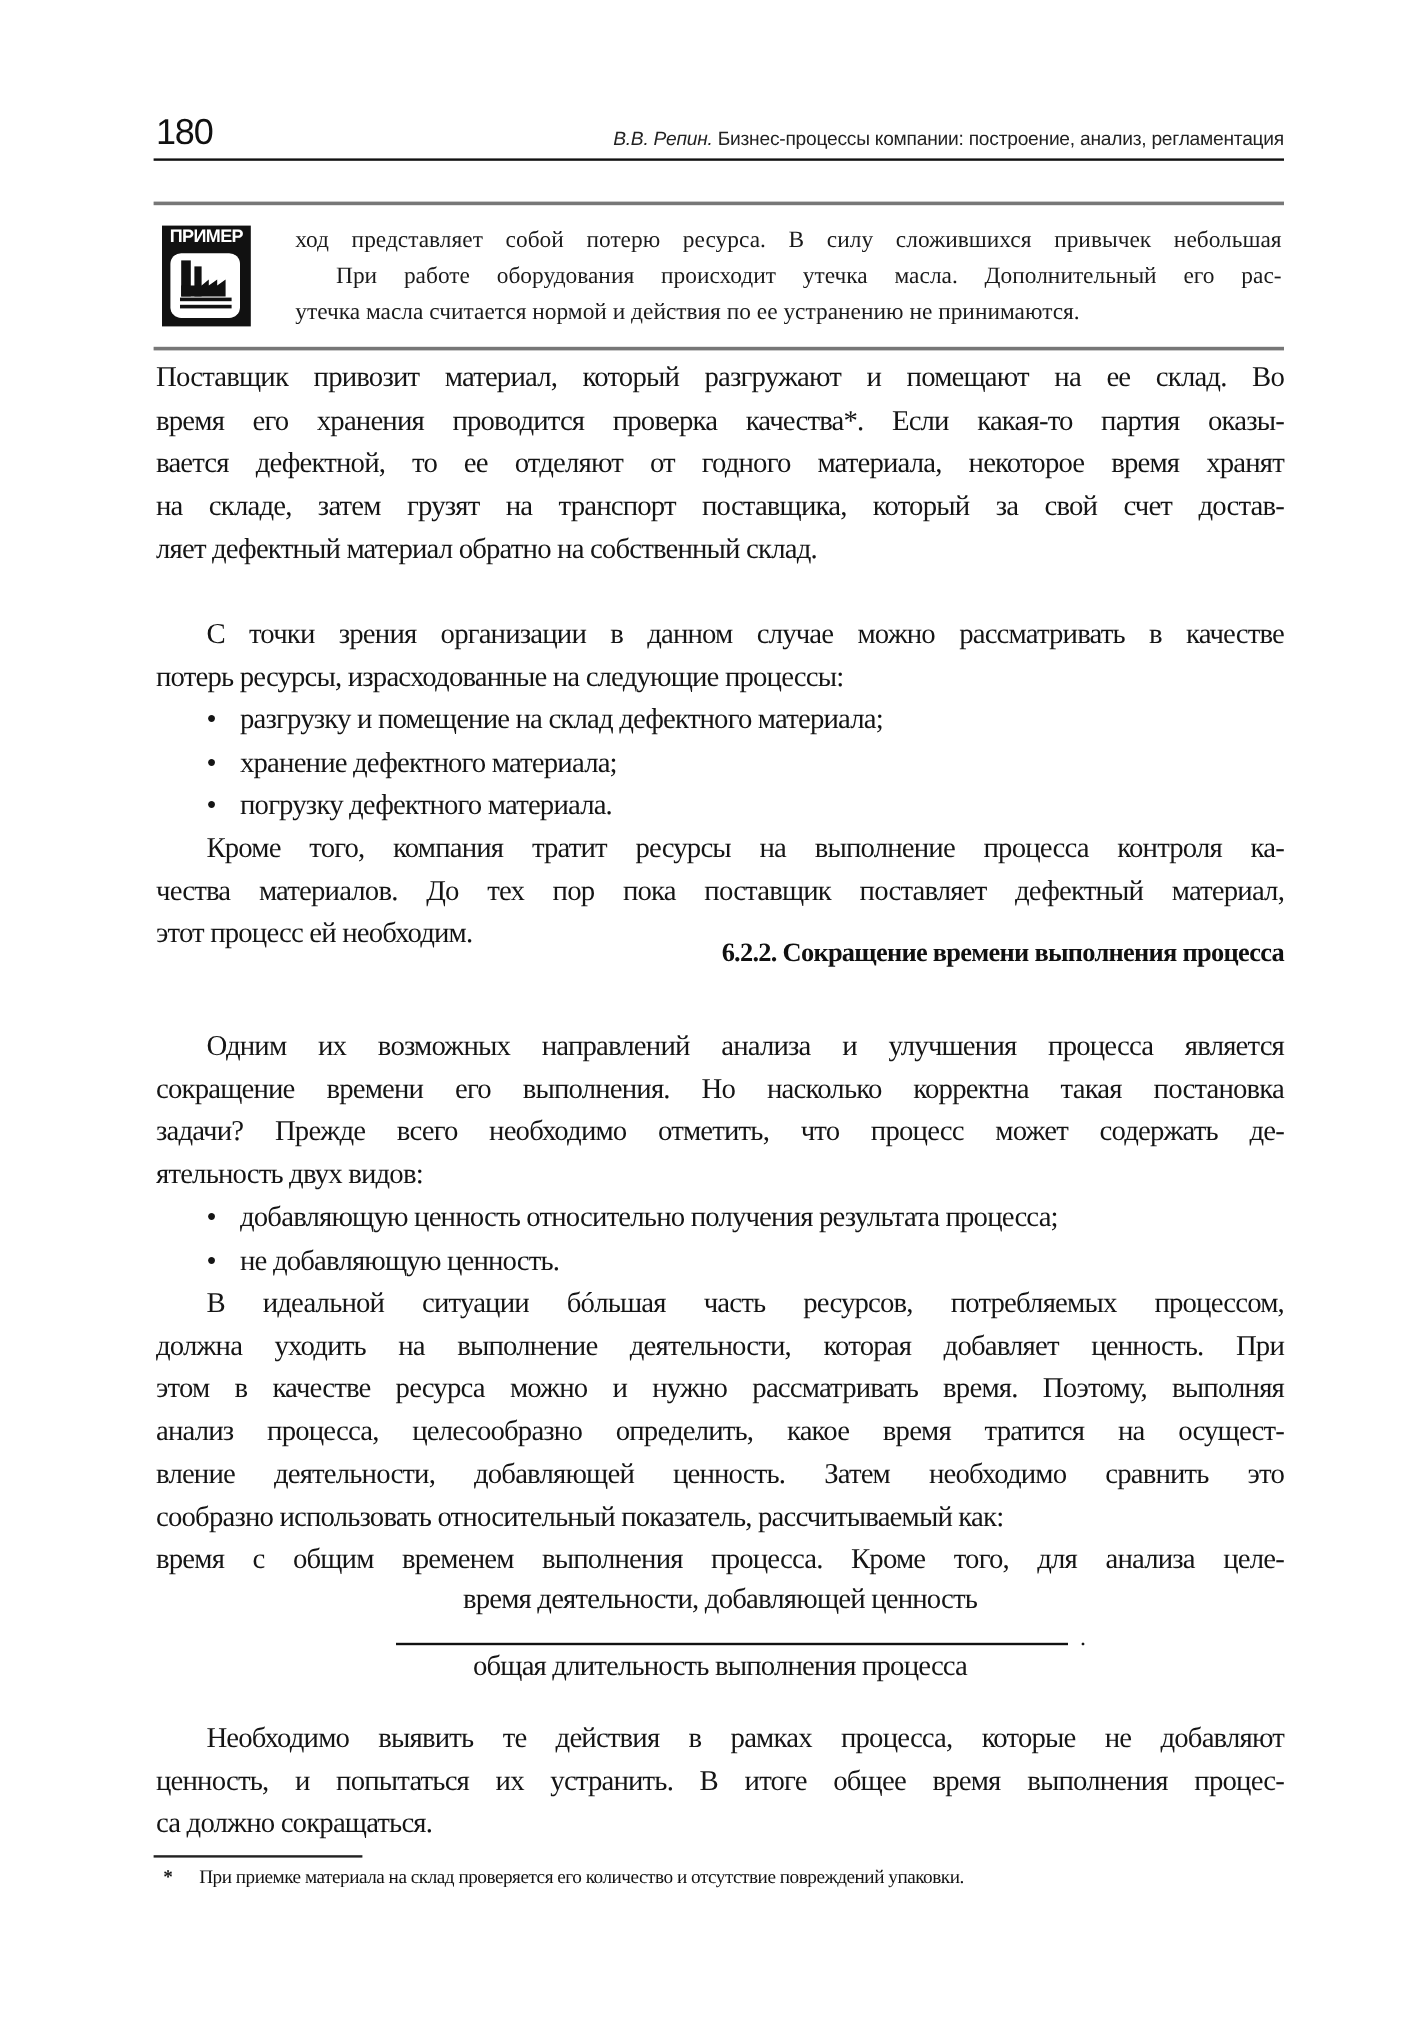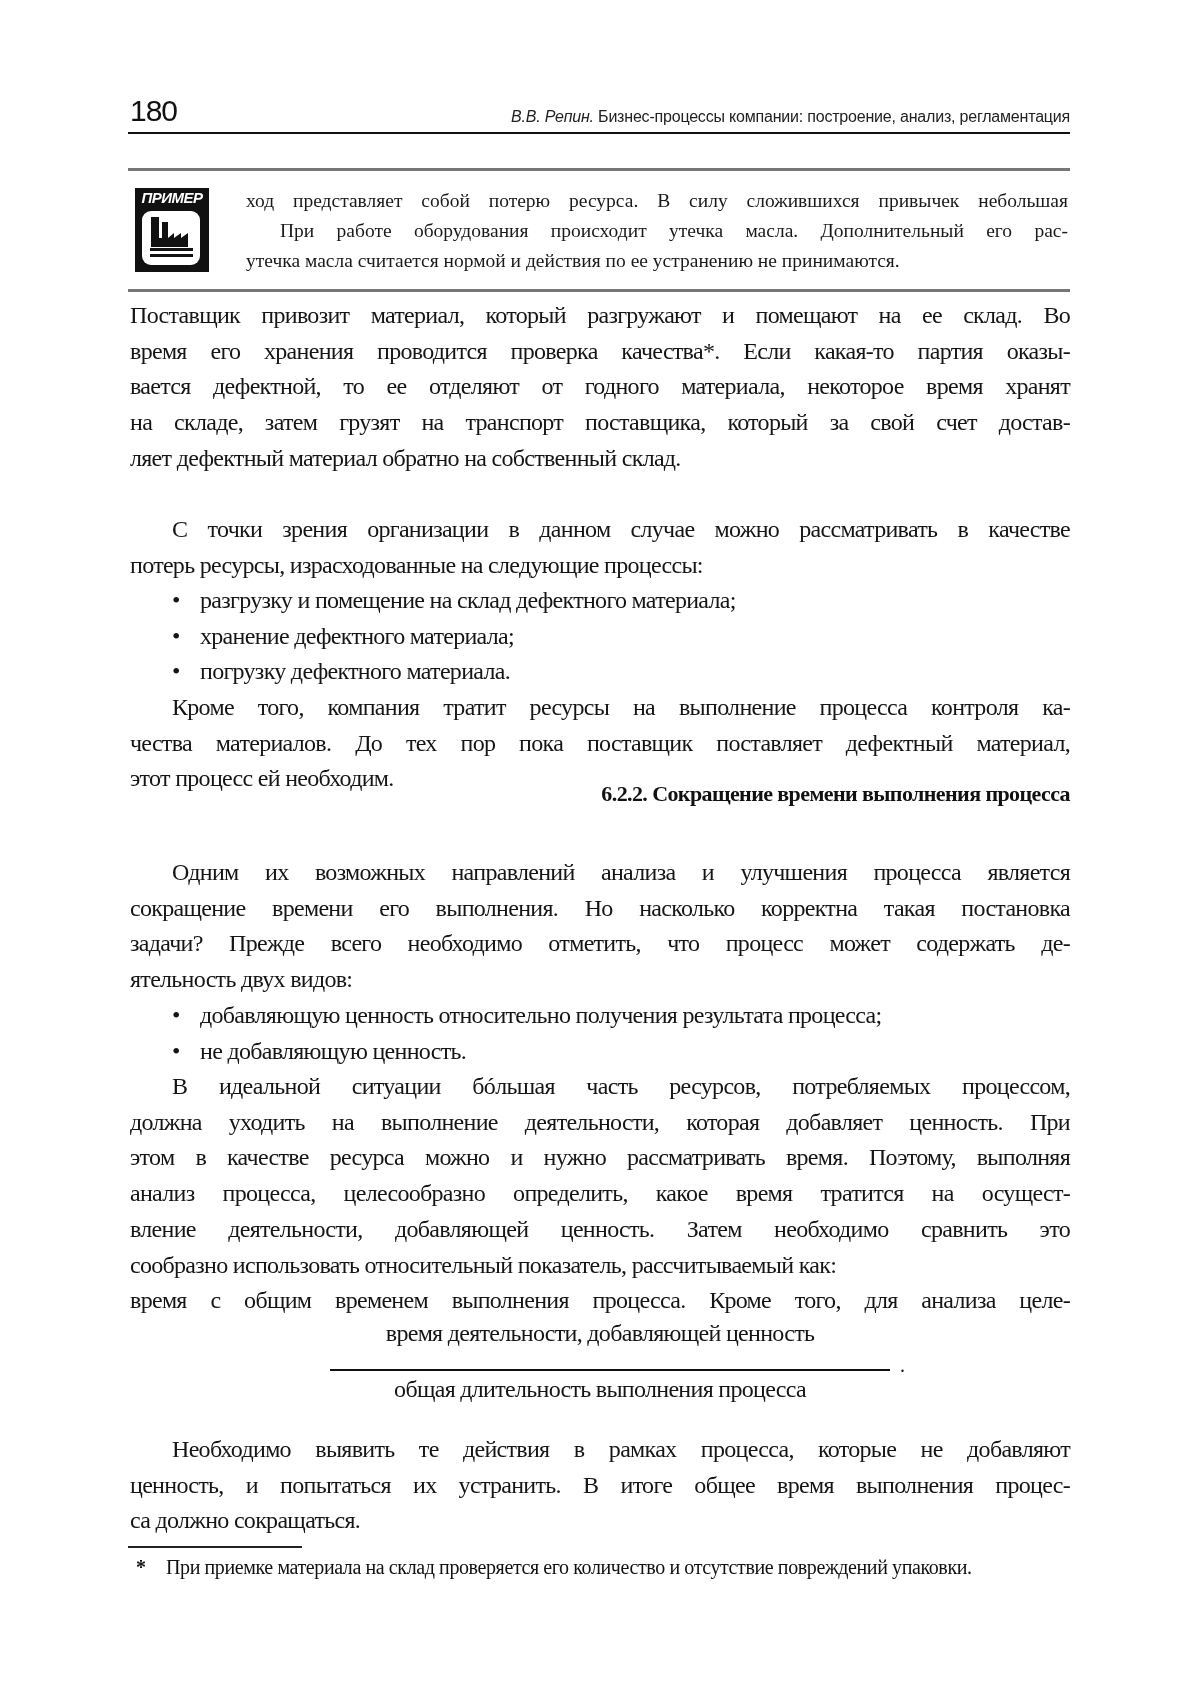--- a/index.html
+++ b/index.html
@@ -10,21 +10,21 @@
     .running-head { position: absolute; left: 128px; top: 100px; width: 942px; height: 32px; border-bottom: 2px solid #111; }
     .page-number { position: absolute; left: 2px; top: -6px; font-family: "Liberation Sans", sans-serif; font-size: 30px; color: #111; letter-spacing: -1px; }
     .running-title { position: absolute; right: 0; top: 8px; font-family: "Liberation Sans", sans-serif; font-size: 16px; color: #222; white-space: nowrap; letter-spacing: -0.2px; }
     .running-title .author { font-style: italic; }
 
     
     .example-rule { position: absolute; left: 128px; width: 942px; height: 3px; background: #777; }
     .example-rule.top { top: 168px; }
     .example-rule.bottom { top: 289px; }
     .example-icon { position: absolute; left: 135px; top: 188px; width: 72px; width: 74px; height: 84px; background: #111; }
-    .example-icon .label { position: absolute; left: 0; top: 1px; width: 74px; text-align: center; color: #fff; font-family: "Liberation Sans", sans-serif; font-weight: bold; font-size: 15px; letter-spacing: -0.5px; font-style: italic; }
+    .example-icon .label { position: absolute; left: 0; top: 1px; width: 74px; text-align: center; color: #fff; font-family: "Liberation Sans", sans-serif; font-weight: bold; font-size: 15px; letter-spacing: -0.5px; }
     .example-icon .pic { position: absolute; left: 6px; top: 22px; width: 60px; height: 56px; }
     .example-text { position: absolute; left: 246px; top: 186px; width: 822px; font-family: "Liberation Serif", serif; font-size: 19.5px; line-height: 30px; text-align: justify; color: #1a1a1a; }
     .example-text .line { display: block; white-space: nowrap; text-align: justify; text-align-last: justify; }
     .example-text .line.first { padding-left: 34px; }
     .example-text .line.last { text-align-last: auto; }
 
     
     .body { position: absolute; left: 130px; width: 940px; font-family: "Liberation Serif", serif; font-size: 24px; line-height: 35.7px; color: #151515; letter-spacing: -0.7px; }
     .body .line { display: block; white-space: nowrap; text-align: justify; text-align-last: justify; }
     .body .line.indent { padding-left: 42px; }
@@ -34,21 +34,21 @@
 
     .heading { position: absolute; left: 130px; top: 781px; width: 940px; text-align: right; font-family: "Liberation Serif", serif; font-weight: bold; font-size: 22px; letter-spacing: -0.6px; color: #111; }
 
     .fraction { position: absolute; left: 300px; top: 1320px; width: 640px; font-family: "Liberation Serif", serif; font-size: 24px; color: #151515; letter-spacing: -0.7px; }
     .fraction .num { position: absolute; left: 0; top: 0; width: 600px; text-align: center; }
     .fraction .bar { position: absolute; left: 30px; top: 49px; width: 560px; height: 2px; background: #111; }
     .fraction .dot { position: absolute; left: 600px; top: 34px; font-size: 20px; }
     .fraction .den { position: absolute; left: 0; top: 56px; width: 600px; text-align: center; }
 
     .footnote-rule { position: absolute; left: 128px; top: 1546px; width: 174px; height: 1.5px; background: #222; }
-    .footnote { position: absolute; left: 136px; top: 1556px; font-family: "Liberation Serif", serif; font-size: 20px; color: #111; white-space: nowrap; letter-spacing: -0.4px; }
+    .footnote { position: absolute; left: 136px; top: 1556px; font-family: "Liberation Serif", serif; font-size: 16px; color: #111; white-space: nowrap; letter-spacing: -0.4px; }
     .footnote .star { display: inline-block; width: 30px; font-weight: bold; }
   </style>
 </head>
 <body>
 
 <div class="page">
 
   <div class="running-head">
     <span class="page-number">180</span>
     <span class="running-title"><span class="author">В.В. Репин.</span> <span>Бизнес-процессы компании: построение, анализ, регламентация</span></span>

